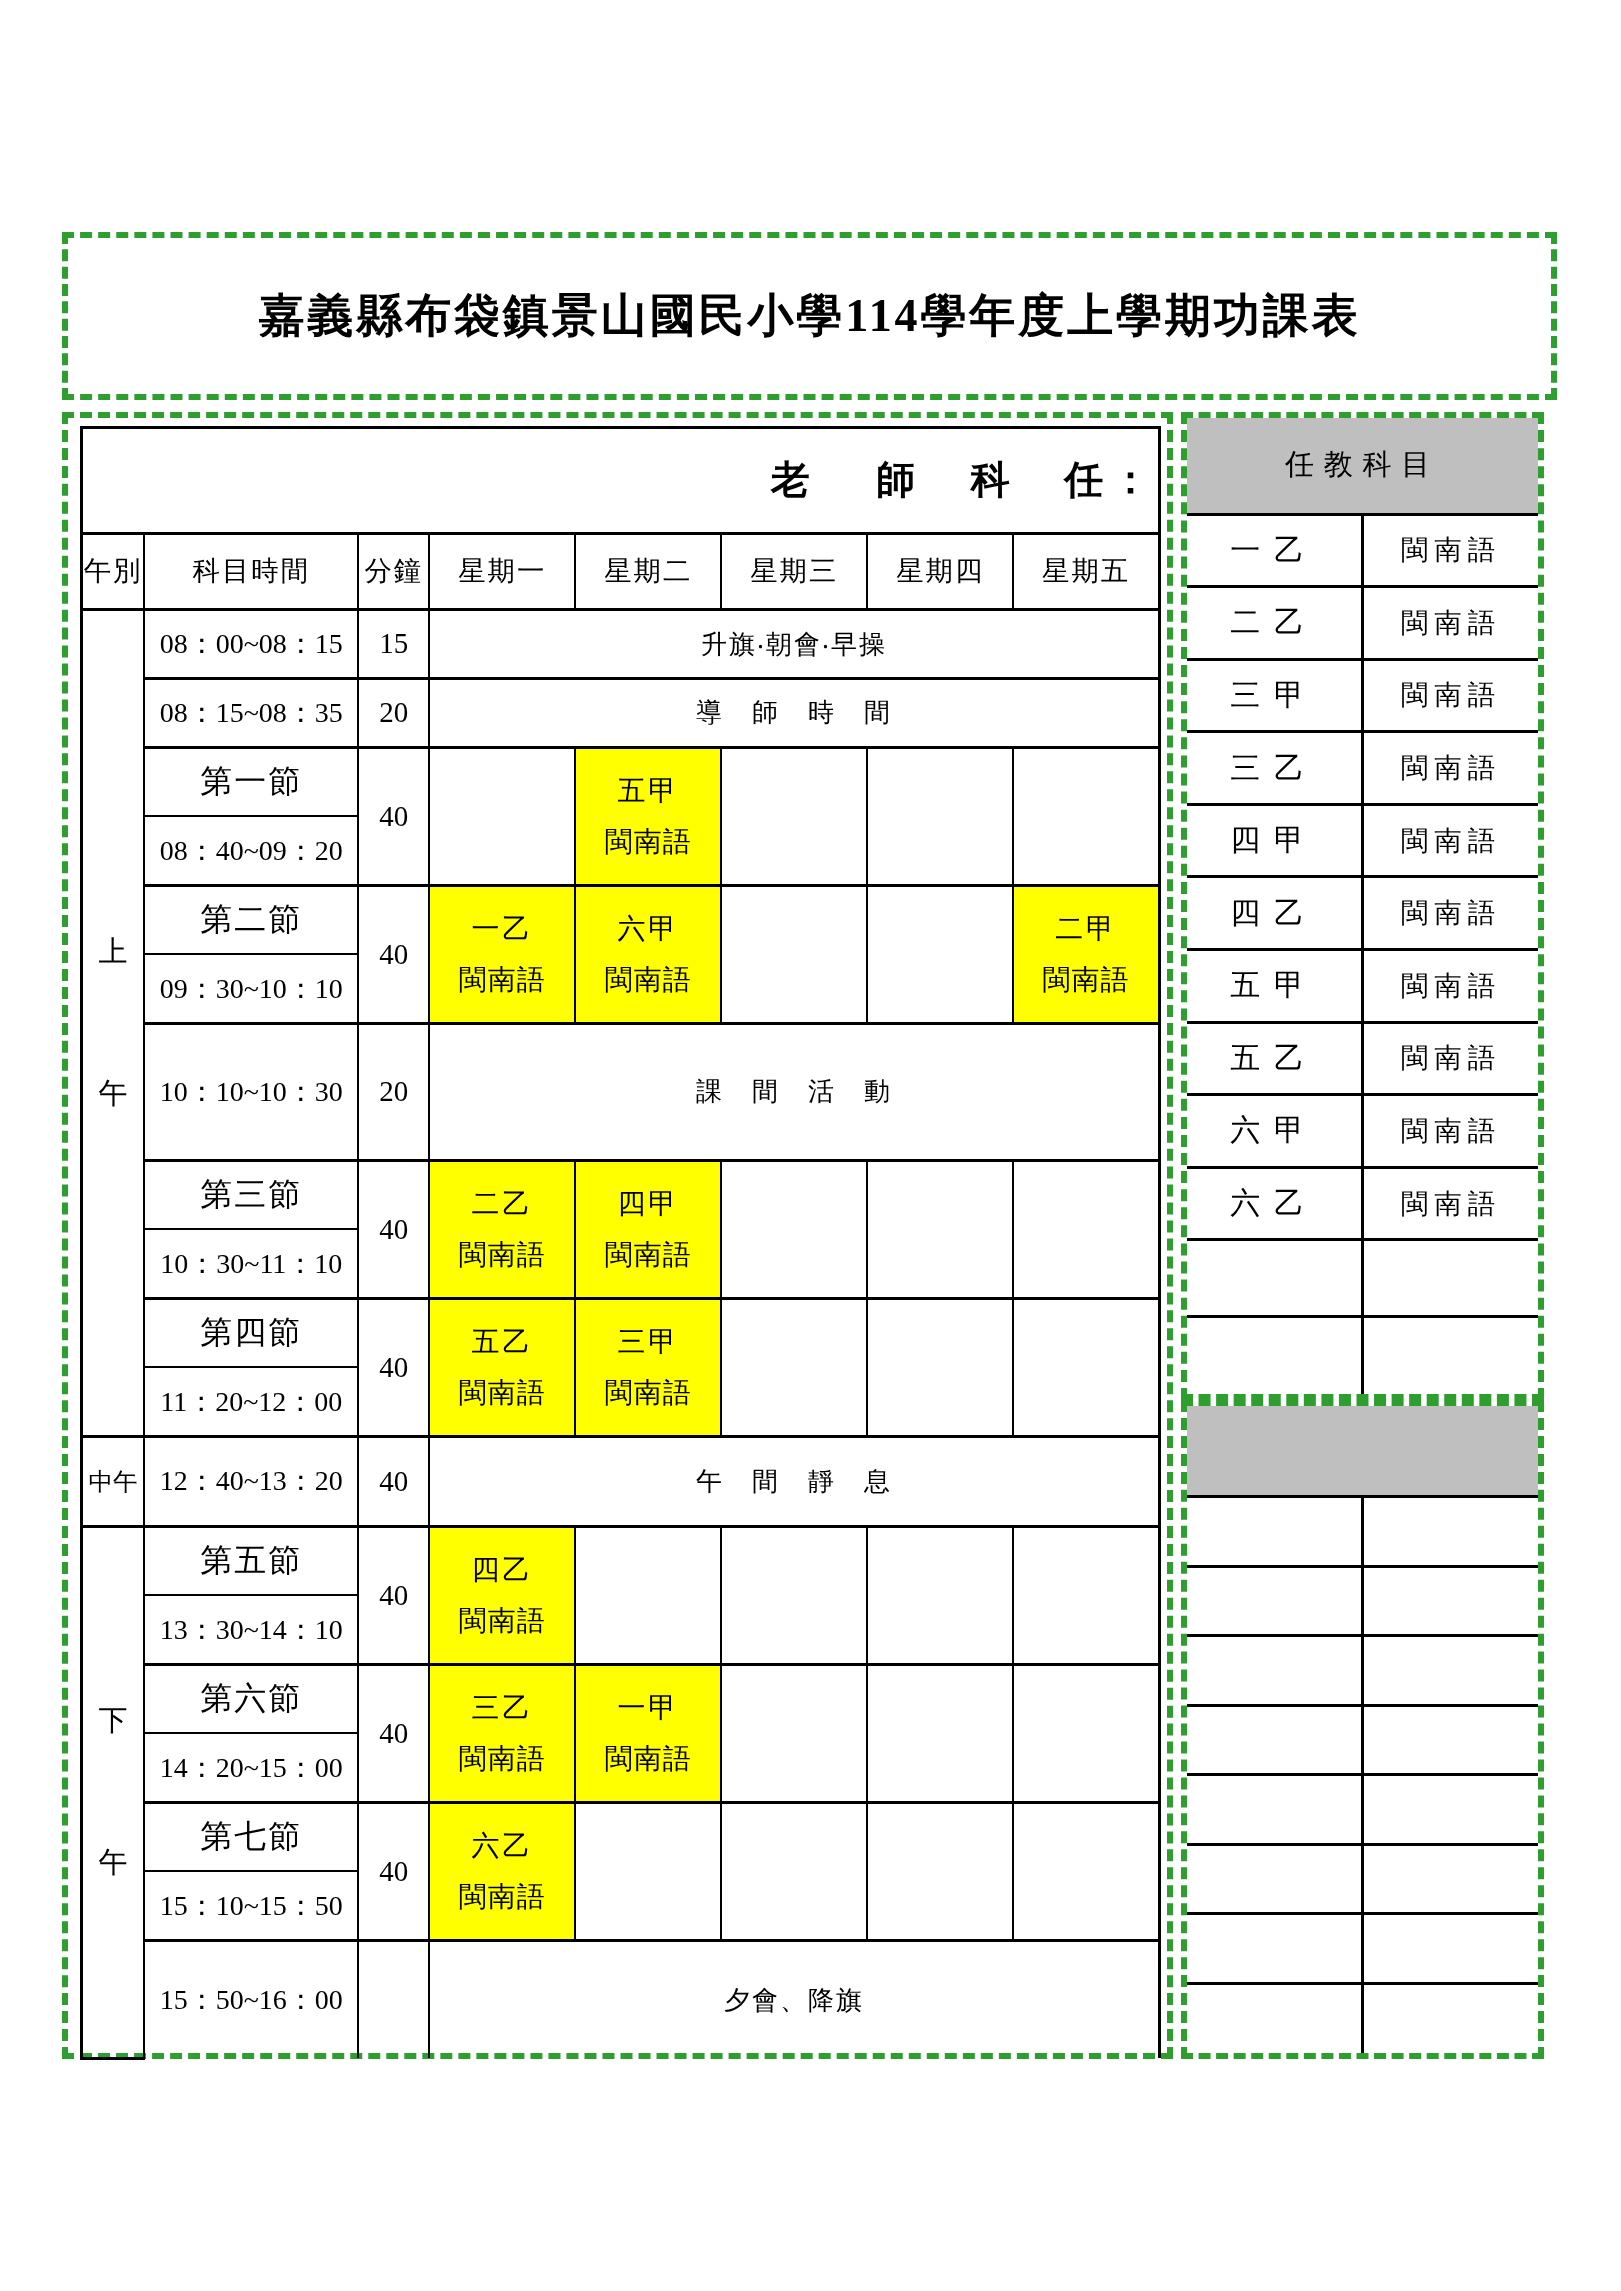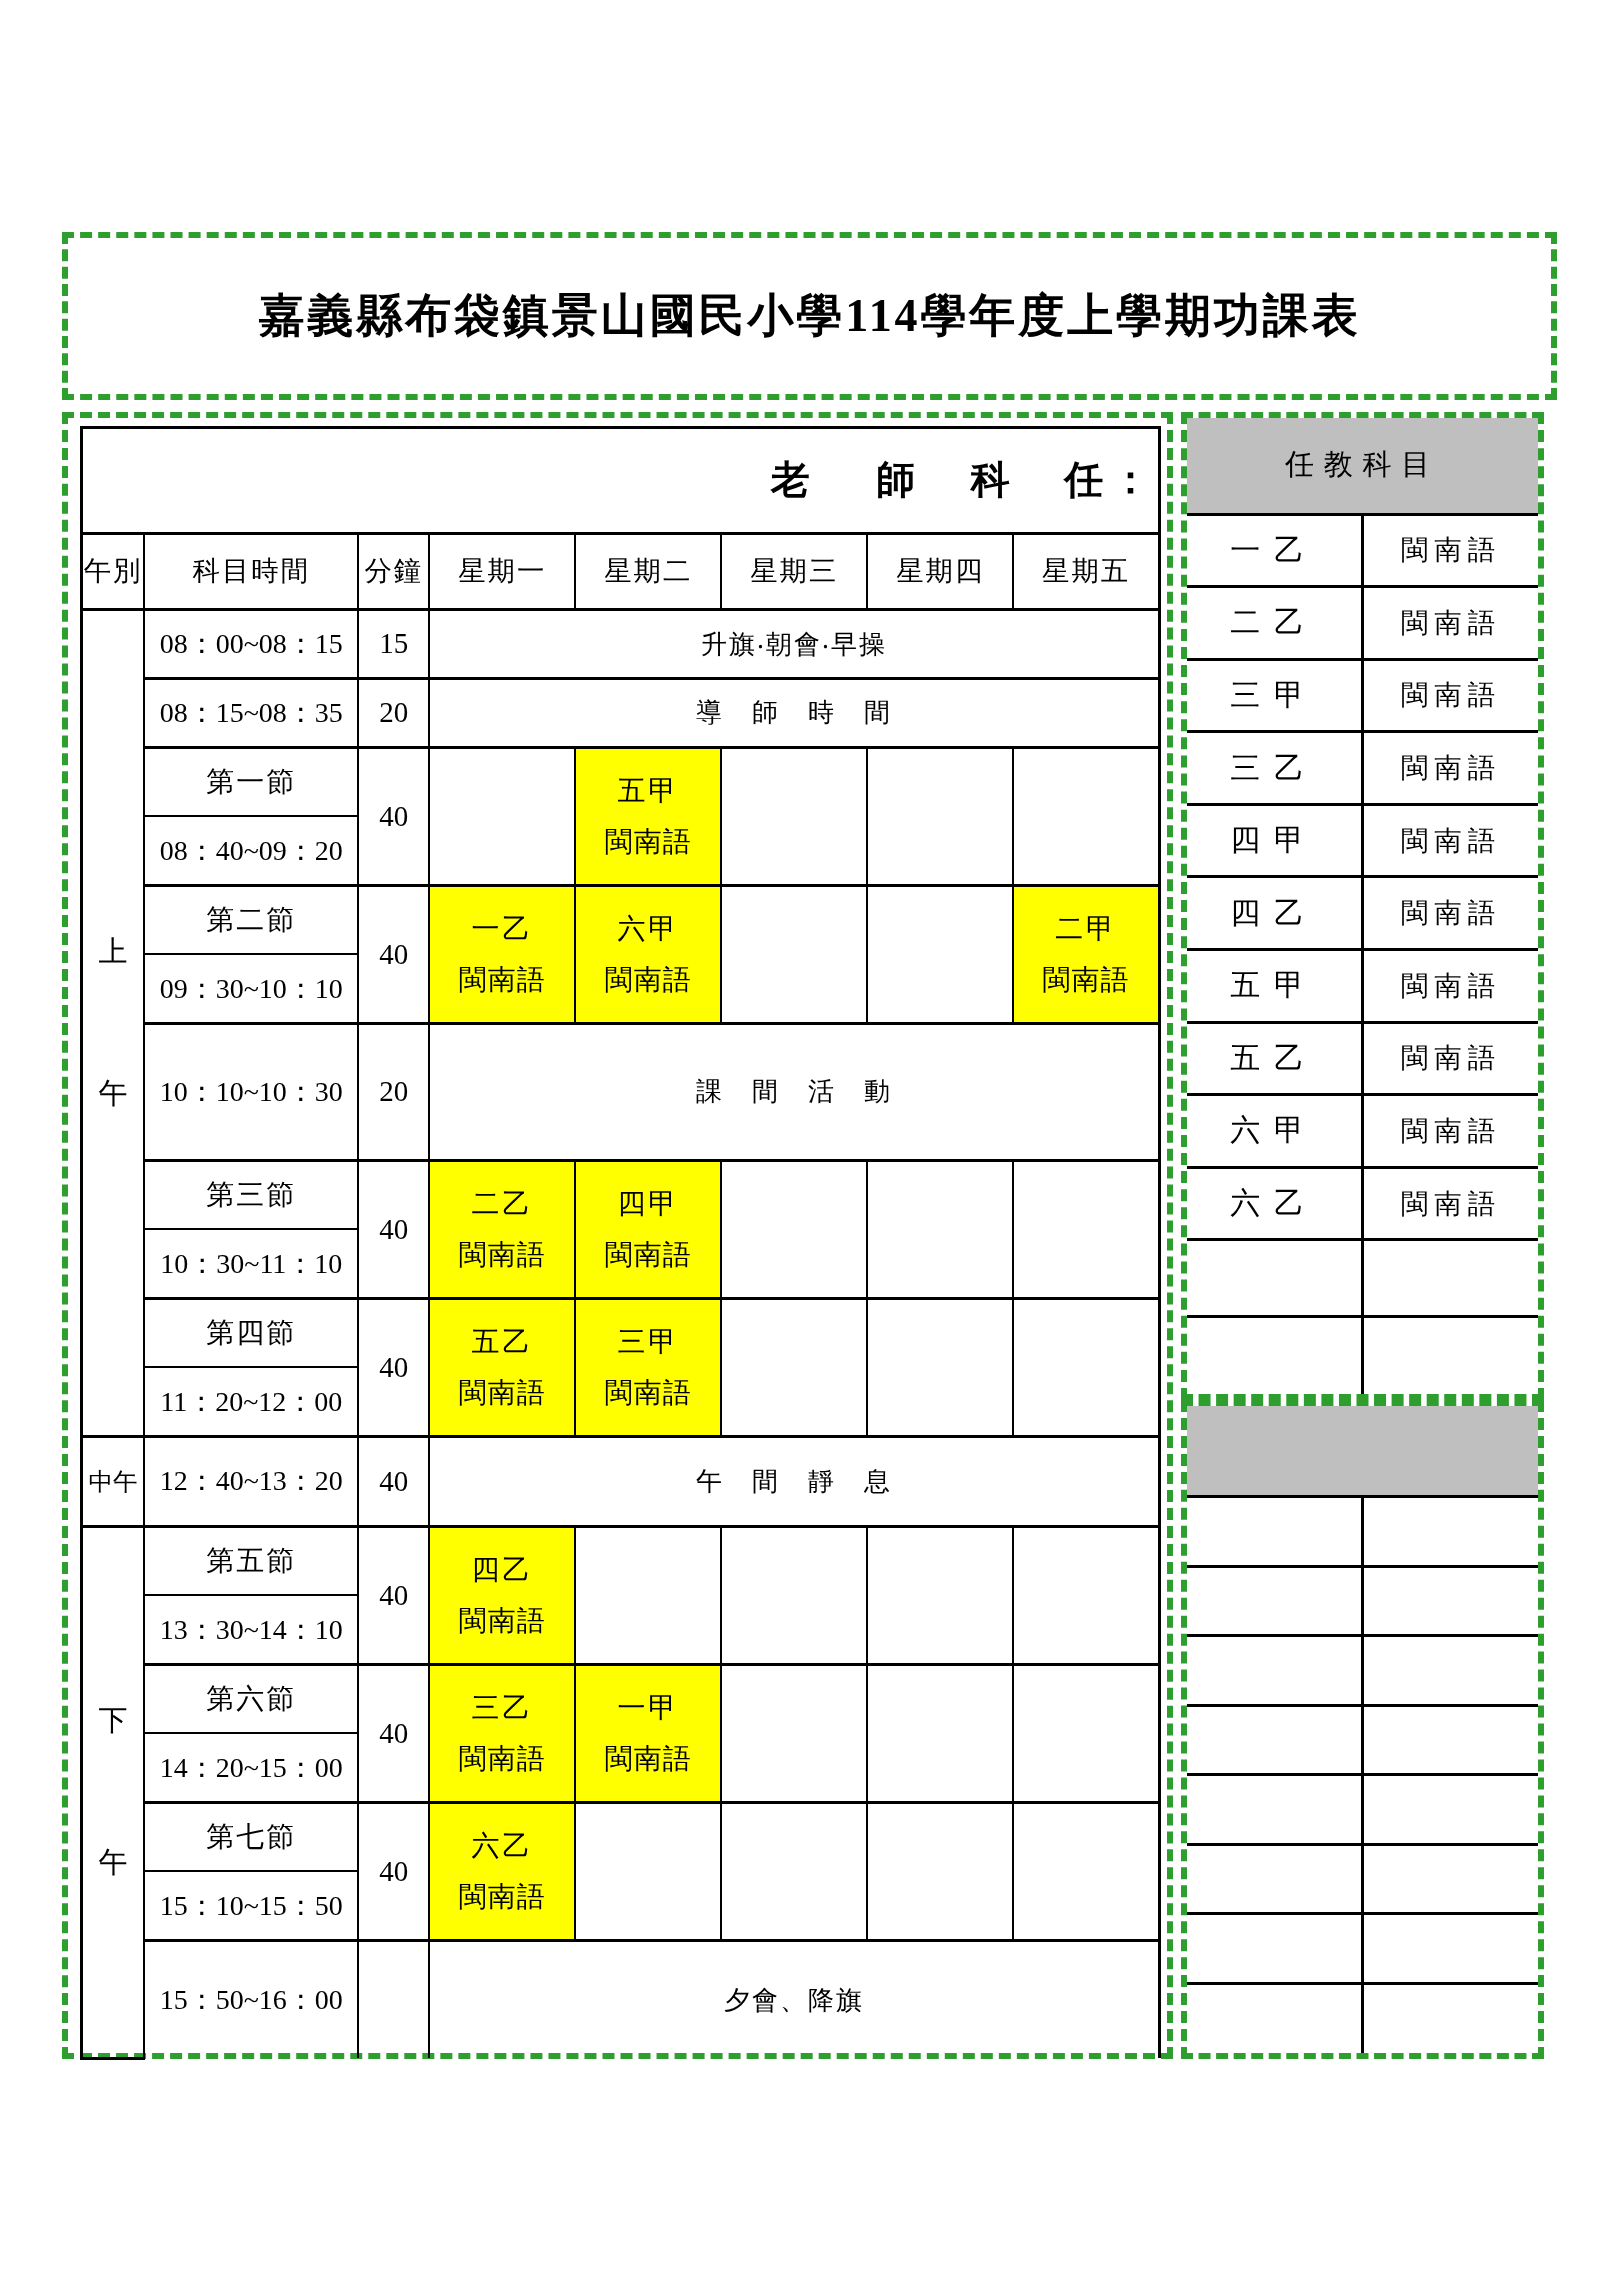--- a/index.html
+++ b/index.html
@@ -25,21 +25,21 @@
   td.corner{position:relative;text-align:right;}
   .kr{margin-left:57px;font-size:39px;font-weight:bold;letter-spacing:7.8px;}
   .lr{position:absolute;left:64%;top:50%;transform:translateY(-50%);
       font-size:39px;font-weight:bold;letter-spacing:13.7px;white-space:nowrap;}
   td.colhead{font-size:27.4px;letter-spacing:2px;}
   td.ampm{font-size:29px;}
   .vblock{display:flex;flex-direction:column;align-items:center;gap:102px;}
   td.ampm-noon{font-size:24.5px;letter-spacing:0;}
   td.time{font-size:28px;white-space:nowrap;margin-top:43px;}
   td.min{font-size:29px;}
-  td.pn{font-size:28px;letter-spacing:2px;border-bottom-width:2px;}
+  td.pn{font-size:32px;letter-spacing:2px;border-bottom-width:2px;}
   td.pt{font-size:28px;border-top-width:2px;white-space:nowrap;}
   td.spantxt{font-size:26px;letter-spacing:2px;margin-left:48px;}
   td.day .cls{font-size:28px;letter-spacing:2.9px;margin-bottom:12.7px;}
   td.day .subj{font-size:28px;letter-spacing:1px;}
   td.hl{background:var(--hl,#ffff00);}
 
   
   .side-top{left:1181px;top:412px;width:363px;height:988px;}
   .side-bottom{left:1181px;top:1400px;width:363px;height:659px;}
   table.st,table.sb{border-collapse:collapse;table-layout:fixed;width:100%;height:100%;}

